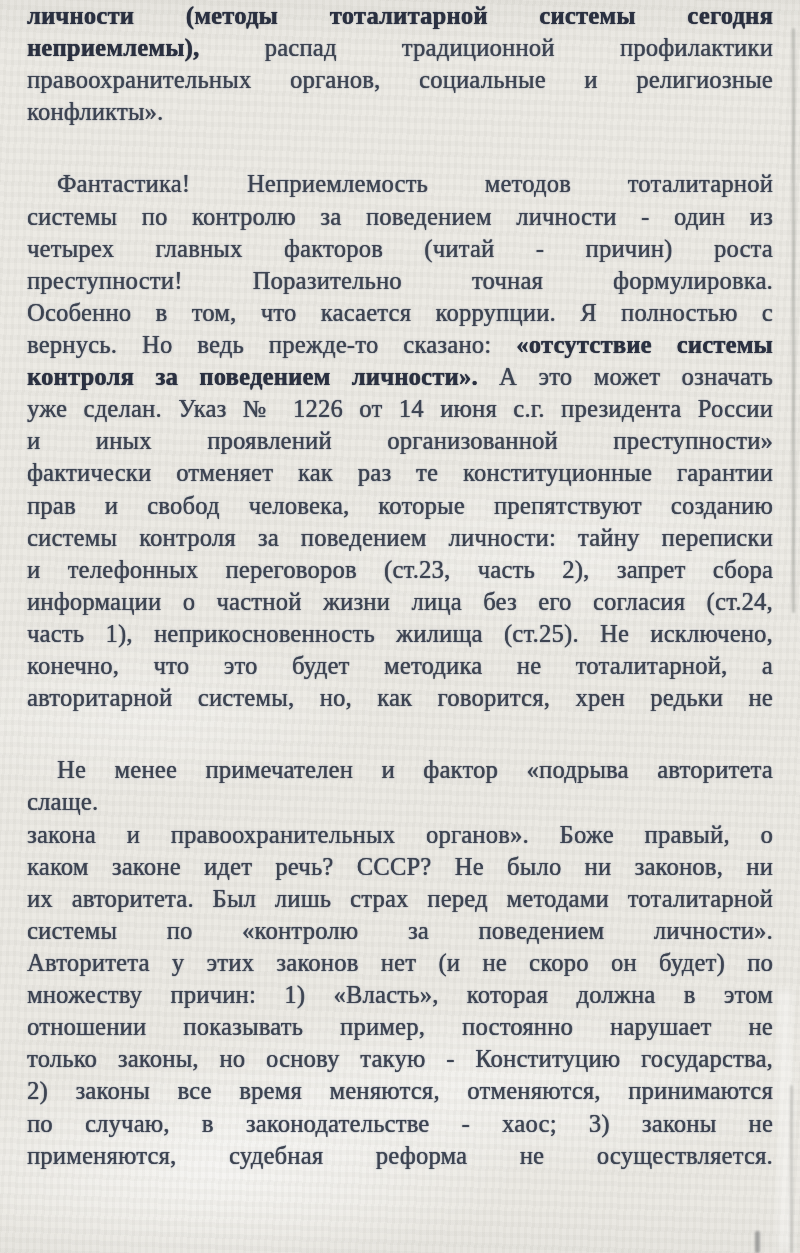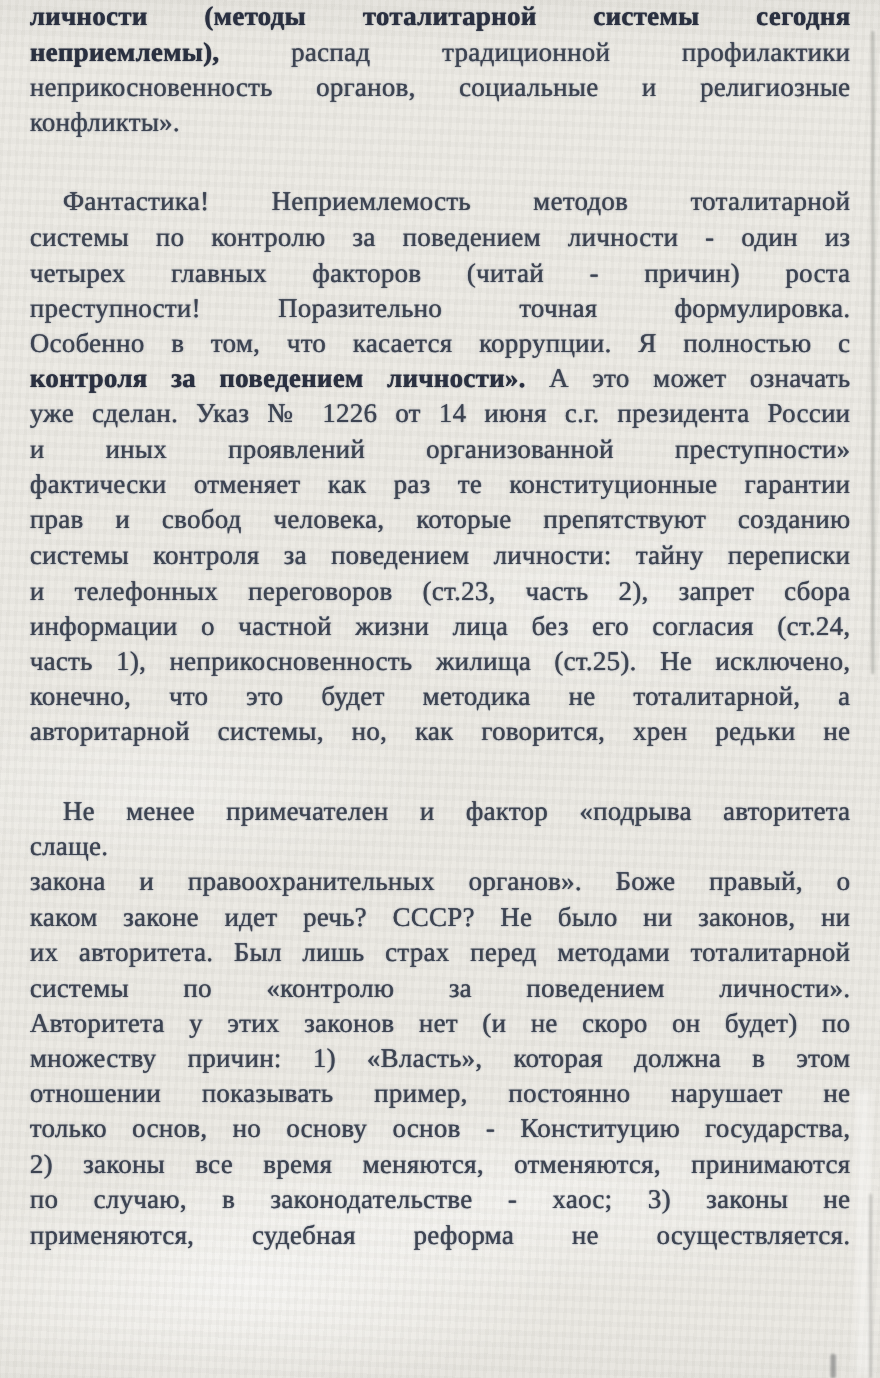--- a/index.html
+++ b/index.html
@@ -62,48 +62,49 @@
   }
 </style>
 </head>
 <body>
 
 <div class="page">
   <div class="grain"></div>
   <div class="text-block" id="text-root">
       <div class="line"><span class="seg-b">личности (методы тоталитарной системы сегодня</span></div>
       <div class="line"><span class="seg-b">неприемлемы),</span><span class="seg-r"> распад традиционной профилактики</span></div>
-      <div class="line"><span class="seg-r">неприкосновенность органов, социальные и религиозные</span></div>
+      <div class="line"><span class="seg-r">правоохранительных органов, социальные и религиозные</span></div>
       <div class="line lastline"><span class="seg-r">конфликты».</span></div>
       <div class="line indent"><span class="seg-r">Фантастика! Неприемлемость методов тоталитарной</span></div>
       <div class="line"><span class="seg-r">системы по контролю за поведением личности - один из</span></div>
       <div class="line"><span class="seg-r">четырех главных факторов (читай - причин) роста</span></div>
       <div class="line"><span class="seg-r">преступности! Поразительно точная формулировка.</span></div>
       <div class="line"><span class="seg-r">Особенно в том, что касается коррупции. Я полностью с</span></div>
+      <div class="line"><span class="seg-r">вернусь. Но ведь прежде-то сказано: </span><span class="seg-b">«отсутствие системы</span></div>
       <div class="line"><span class="seg-b">контроля за поведением личности».</span><span class="seg-r"> А это может означать</span></div>
       <div class="line"><span class="seg-r">уже сделан. Указ № 1226 от 14 июня с.г. президента России</span></div>
       <div class="line"><span class="seg-r">и иных проявлений организованной преступности»</span></div>
       <div class="line"><span class="seg-r">фактически отменяет как раз те конституционные гарантии</span></div>
       <div class="line"><span class="seg-r">прав и свобод человека, которые препятствуют созданию</span></div>
       <div class="line"><span class="seg-r">системы контроля за поведением личности: тайну переписки</span></div>
       <div class="line"><span class="seg-r">и телефонных переговоров (ст.23, часть 2), запрет сбора</span></div>
       <div class="line"><span class="seg-r">информации о частной жизни лица без его согласия (ст.24,</span></div>
       <div class="line"><span class="seg-r">часть 1), неприкосновенность жилища (ст.25). Не исключено,</span></div>
       <div class="line"><span class="seg-r">конечно, что это будет методика не тоталитарной, а</span></div>
       <div class="line"><span class="seg-r">авторитарной системы, но, как говорится, хрен редьки не</span></div>
       <div class="line indent"><span class="seg-r">Не менее примечателен и фактор «подрыва авторитета</span></div>
       <div class="line lastline"><span class="seg-r">слаще.</span></div>
       <div class="line"><span class="seg-r">закона и правоохранительных органов». Боже правый, о</span></div>
       <div class="line"><span class="seg-r">каком законе идет речь? СССР? Не было ни законов, ни</span></div>
       <div class="line"><span class="seg-r">их авторитета. Был лишь страх перед методами тоталитарной</span></div>
       <div class="line"><span class="seg-r">системы по «контролю за поведением личности».</span></div>
       <div class="line"><span class="seg-r">Авторитета у этих законов нет (и не скоро он будет) по</span></div>
       <div class="line"><span class="seg-r">множеству причин: 1) «Власть», которая должна в этом</span></div>
       <div class="line"><span class="seg-r">отношении показывать пример, постоянно нарушает не</span></div>
-      <div class="line"><span class="seg-r">только основ, но основу основ - Конституцию государства,</span></div>
+      <div class="line"><span class="seg-r">только законы, но основу такую - Конституцию государства,</span></div>
       <div class="line"><span class="seg-r">2) законы все время меняются, отменяются, принимаются</span></div>
       <div class="line"><span class="seg-r">по случаю, в законодательстве - хаос; 3) законы не</span></div>
       <div class="line"><span class="seg-r">применяются, судебная реформа не осуществляется.</span></div>
     </div>
   <div class="artifact light-strip-right"></div>
   <div class="artifact edge-line-top"></div>
   <div class="artifact edge-line-bottom"></div>
   <div class="artifact edge-dash"></div>
 </div>
 

